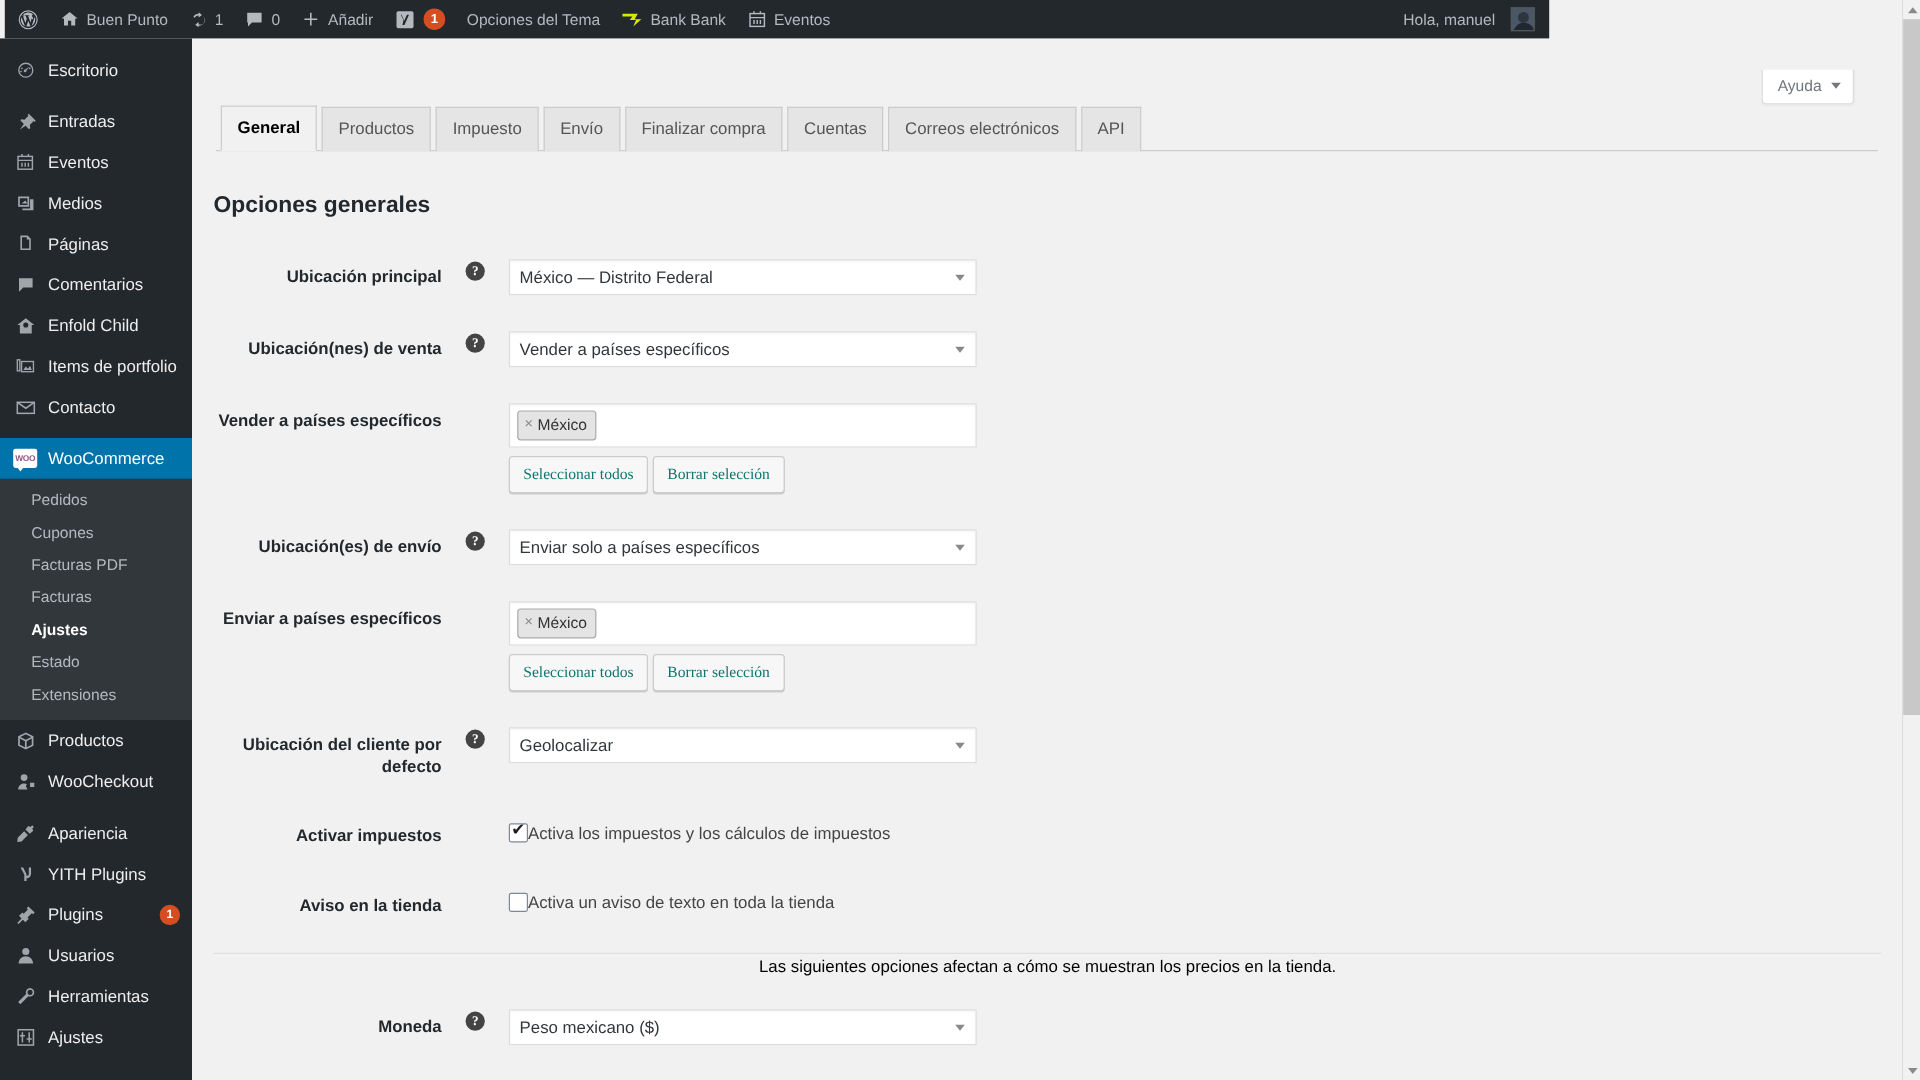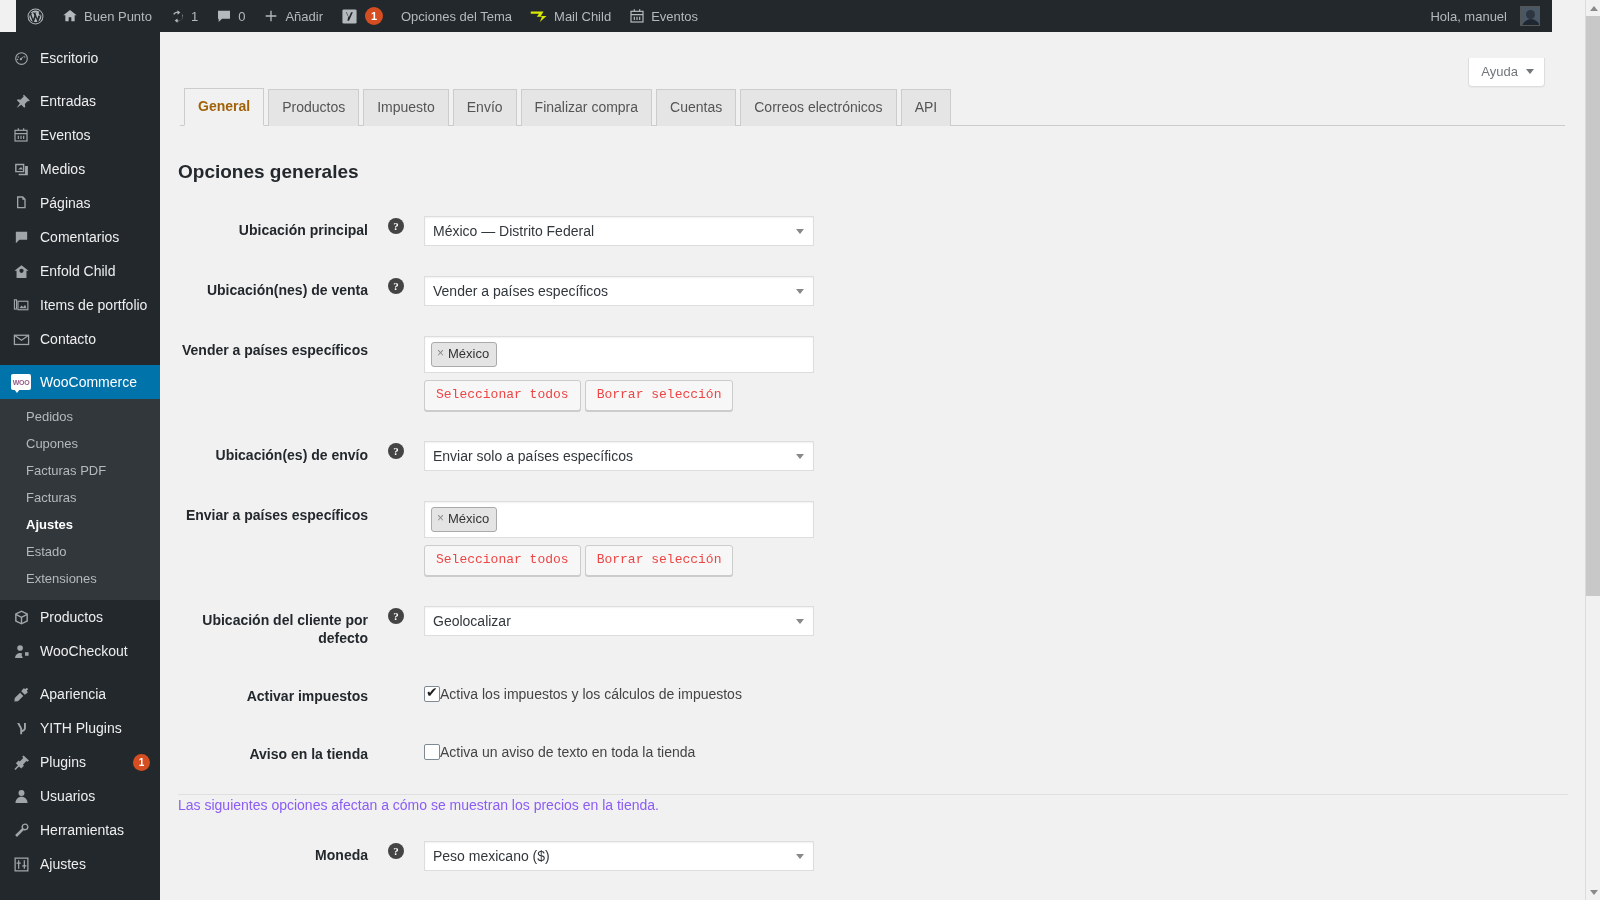--- a/index.html
+++ b/index.html
@@ -5,22 +5,22 @@
   * { box-sizing: border-box; margin: 0; padding: 0; }
   html, body {
     width: 1600px; height: 900px;
     font-family: "Liberation Sans", sans-serif;
     background: #f1f1f1;
     overflow: hidden;
   }
 
   
   #adminbar {
-    position: absolute; top: 0; left: 16px;
-    width: 1536px; height: 32px;
+    position: absolute; top: 0; left: 4px;
+    width: 1287px; height: 32px;
     background: #23282d;
     color: #b4b9be;
     font-size: 13px;
     display: flex; align-items: center;
     z-index: 50;
   }
   .ab-item {
     height: 32px; display: flex; align-items: center;
     padding: 0 9px; gap: 6px; color: #b4b9be;
     white-space: nowrap; cursor: pointer;
@@ -153,37 +153,38 @@
     padding: 8px 13px 9px;
     margin-left: 4px;
     margin-bottom: -1px;
     cursor: pointer;
     white-space: nowrap;
   }
   .nav-tab:first-child { margin-left: 4px; }
   .nav-tab.active {
     background: #f1f1f1;
     border-bottom: 1px solid #f1f1f1;
-    color: #a16207;
+    color: #000000;
     font-weight: 600;
   }
 
   
   .form-area {
     position: absolute; top: 93px; left: 18px;
     width: 1390px;
   }
   h2.section-title {
     font-size: 19px; font-weight: 600; color: #23282d;
     padding: 9px 0 4px 0; margin: 0 0 12px 0;
     line-height: 1.3;
   }
   p.section-desc {
-    font-size: 14px; color: #8b5cf6; margin: 0 0 10px 0;
+    font-size: 14px; color: #000000; margin: 0 0 10px 0;
     line-height: 1.5;
+    text-align: center;
   }
   table.form-table { border-collapse: collapse; width: 1390px; }
   table.form-table tr { vertical-align: top; }
   table.form-table th {
     width: 200px;
     text-align: right;
     font-size: 14px; font-weight: 600; color: #23282d;
     padding: 20px 10px 20px 0;
     line-height: 1.3;
     vertical-align: top;
@@ -243,27 +244,27 @@
     font-size: 13px; color: #333;
     display: inline-flex; align-items: center; gap: 4px;
     line-height: 1.3;
   }
   .chip-x { color: #888; font-size: 12px; cursor: pointer; }
   .btn-row { margin-top: 7px; display: flex; gap: 4px; }
   .sec-btn {
     background: #f7f7f7;
     border: 1px solid #ccc;
     border-radius: 3px;
-    color: #ef4444;
+    color: #0f766e;
     font-size: 13px;
     padding: 5px 11px 6px;
     cursor: pointer;
     box-shadow: 0 1px 0 #ccc;
     line-height: 1.4;
-    font-family: Liberation Mono, monospace;
+    font-family: Liberation Serif, serif;
   }
 
   .cb-row { display: flex; align-items: center; padding-top: 4px; }
   input[type=checkbox].wc-cb {
     appearance: none; -webkit-appearance: none;
     width: 16px; height: 16px; margin: 0;
     background: #fff; border: 1px solid #7e8993;
     border-radius: 2px; cursor: pointer; position: relative;
     flex-shrink: 0;
   }
@@ -378,21 +379,21 @@
   <div class="ab-item">
     <span>Opciones del Tema</span>
   </div>
 
   <div class="ab-item">
     <span class="ab-icon">
       <svg width="18" height="14" viewBox="0 0 24 18">
         <path d="M1 3h17l-3.5 6H22l-9 8 3-7H9l3-4H1V3z" fill="#d8e800"></path>
       </svg>
     </span>
-    <span>Mail Child</span>
+    <span>Bank Bank</span>
   </div>
 
   <div class="ab-item">
     <span class="ab-icon">
       <svg width="16" height="16" viewBox="0 0 24 24" fill="none" stroke="#b4b9be" stroke-width="1.8">
         <rect x="3" y="5" width="18" height="16"></rect>
         <path d="M3 10h18M8 5V2M16 5V2M8 13v5M12 13v5M16 13v5"></path>
       </svg>
     </span>
     <span>Eventos</span>

